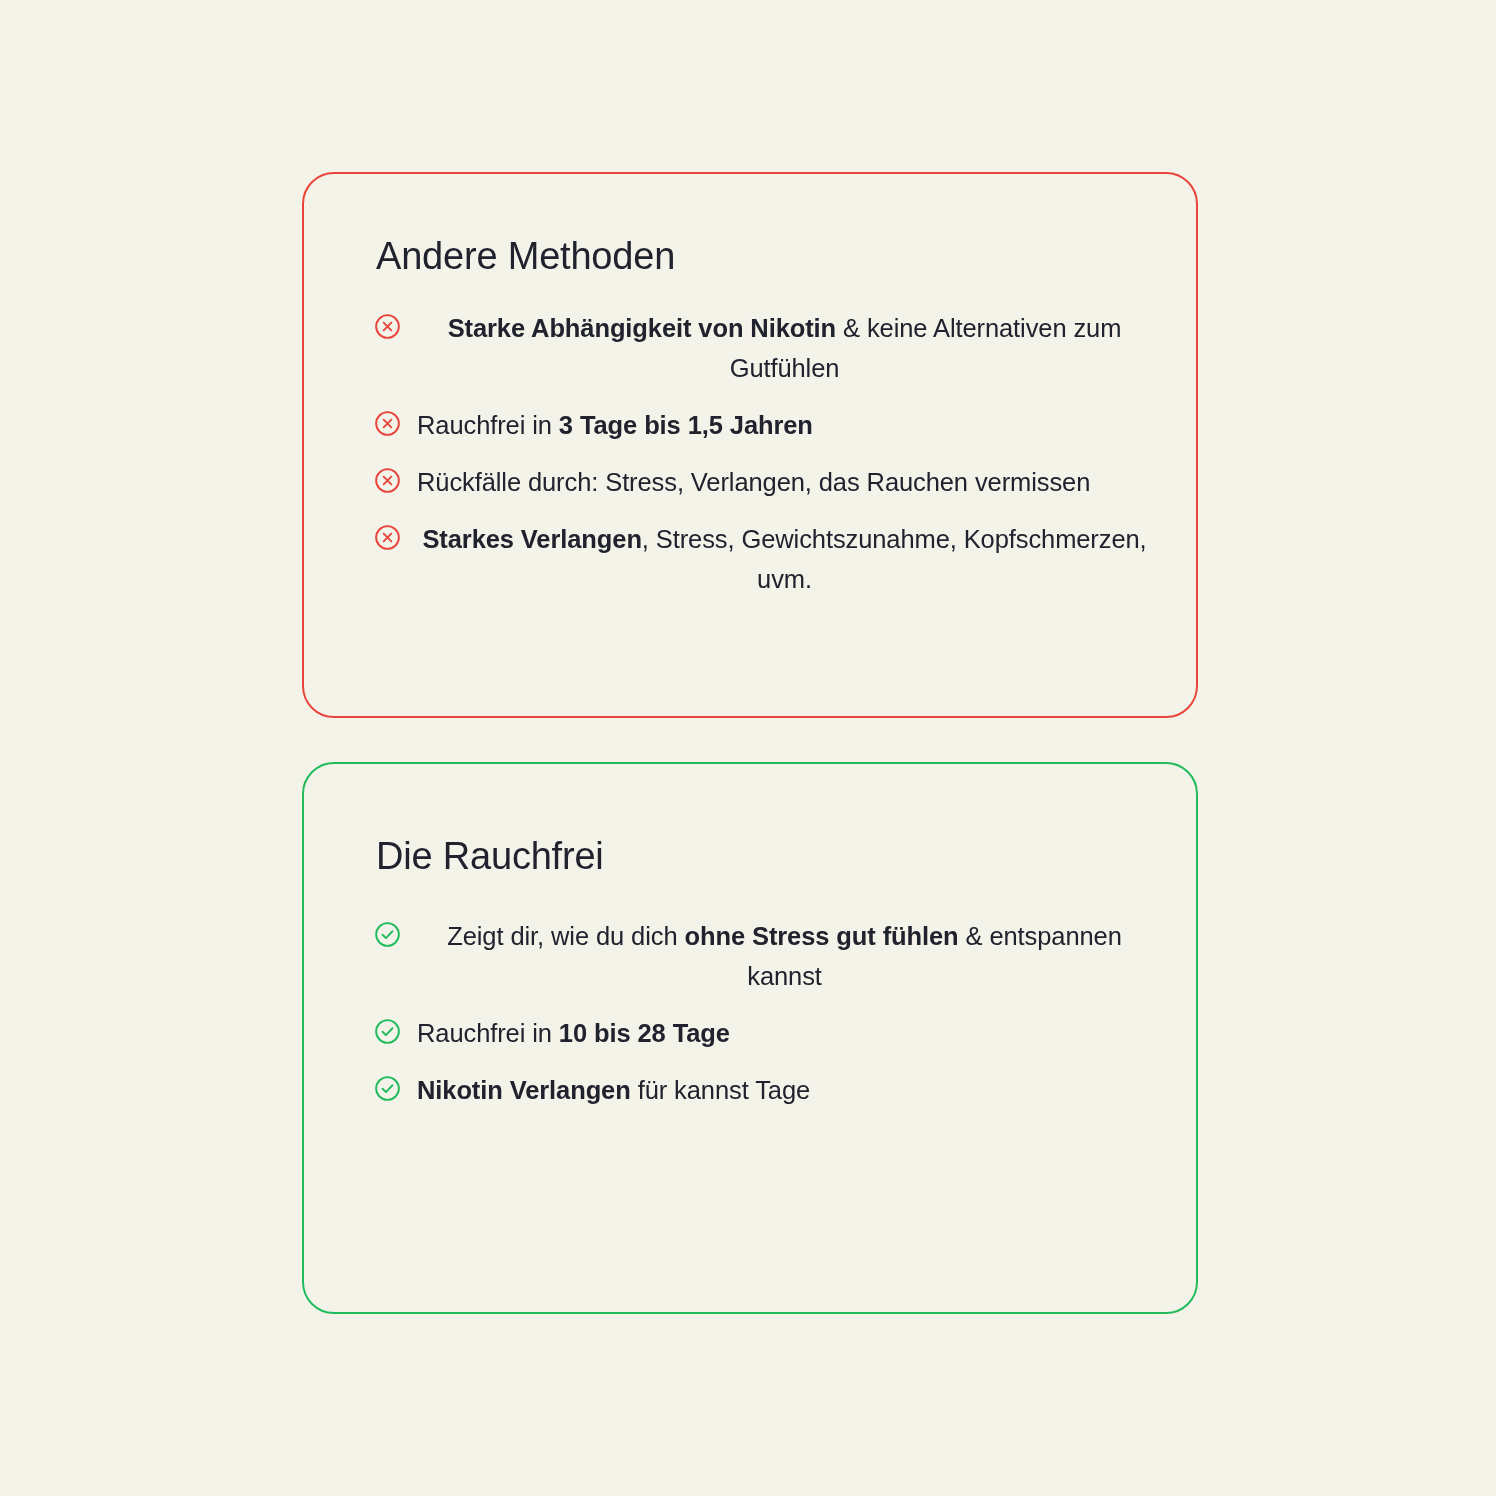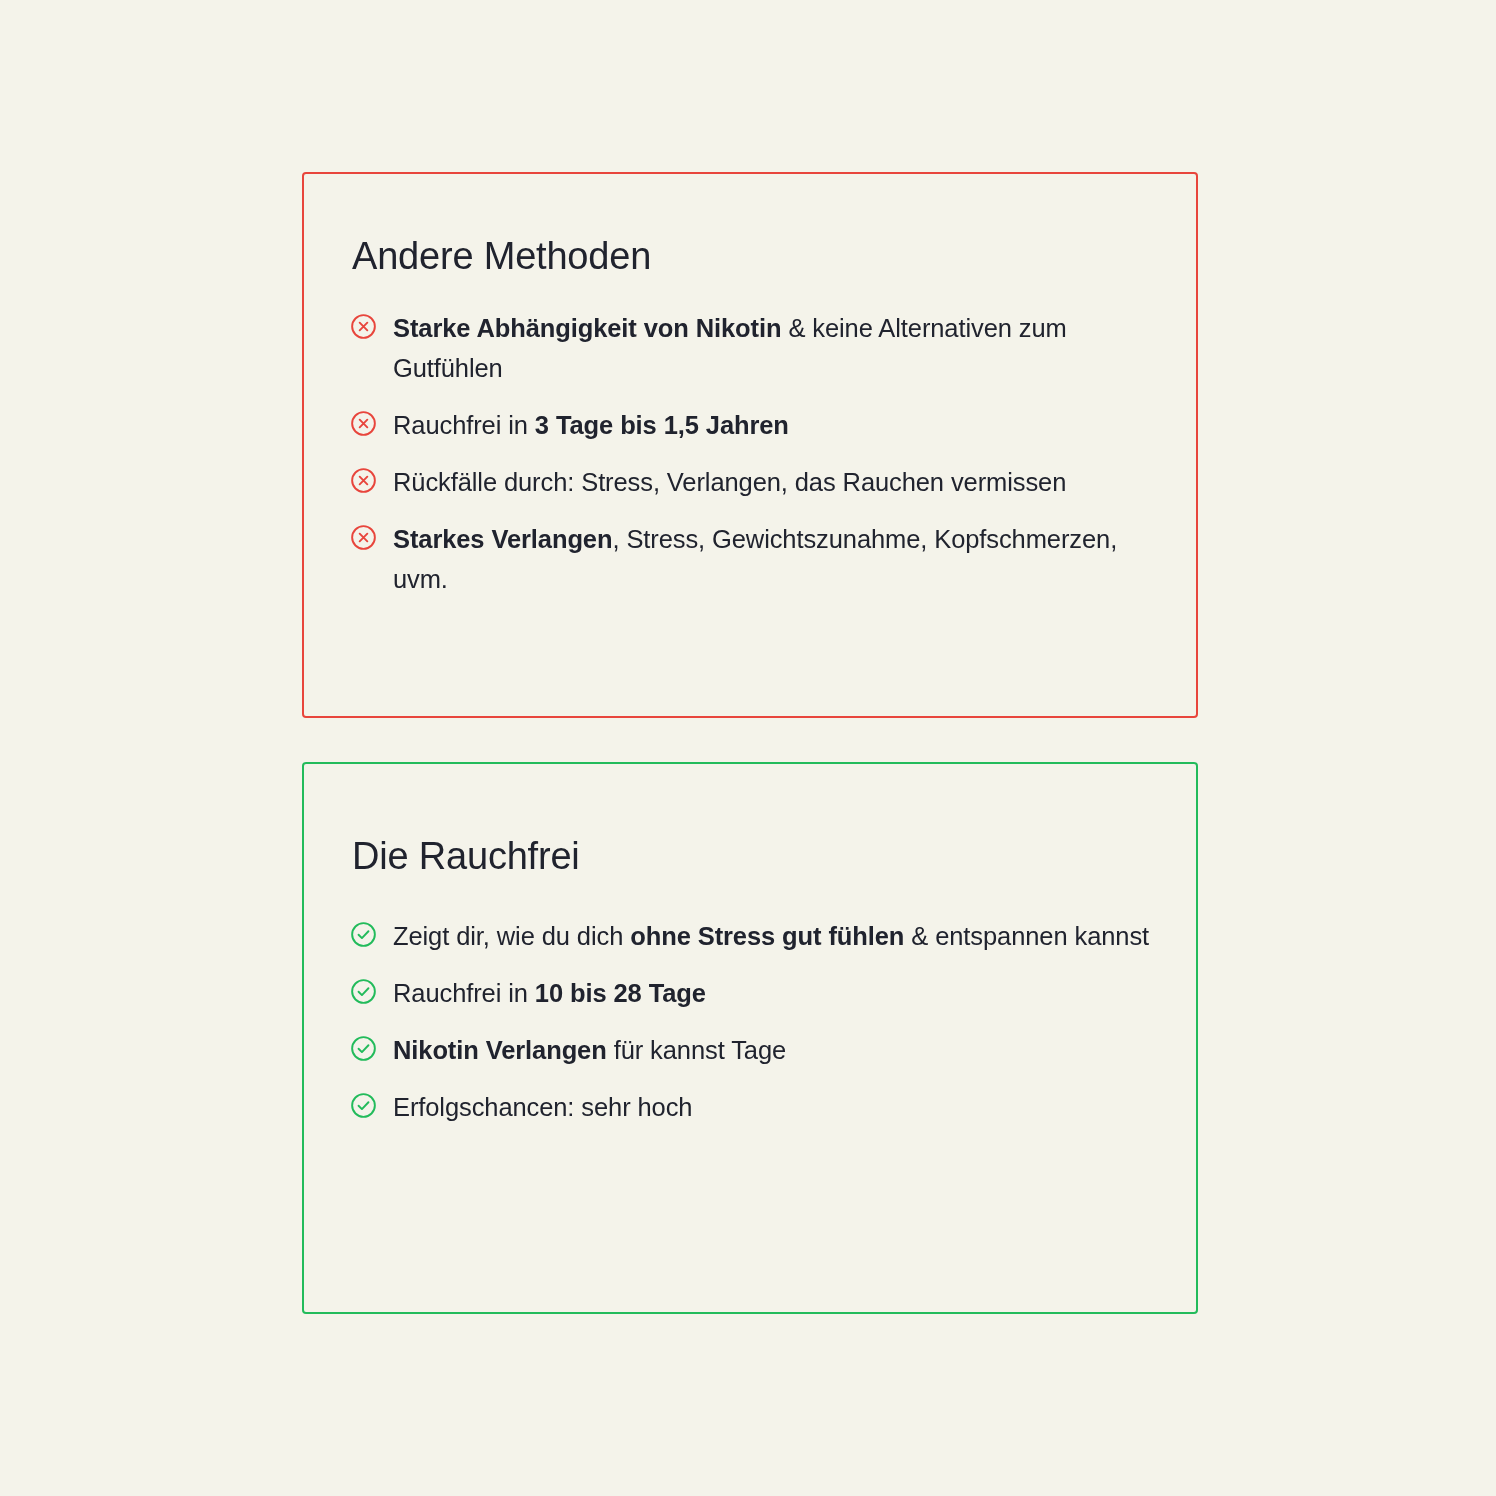--- a/index.html
+++ b/index.html
@@ -25,23 +25,23 @@
 
   .cards {
     position: absolute;
     left: 302px;
     top: 172px;
     width: 896px;
   }
 
   .card {
     box-sizing: border-box;
-    border-radius: 4px;
+    border-radius: 32px;
     background: transparent;
-    padding: 62px 44px 44px 46px;
+    padding: 62px 44px 44px 70px;
   }
 
   .card--negative {
     border: 2px solid #e8453c;
     min-height: 546px;
   }
 
   .card--positive {
     border: 2px solid #22bb5b;
     margin-top: 44px;
@@ -66,20 +66,21 @@
     list-style: none;
     margin: 0;
     padding: 0;
   }
 
   .list-item {
     display: flex;
     align-items: flex-start;
     gap: 16px;
     margin-bottom: 17px;
+    text-align: center;
   }
 
   .list-item:last-child {
     margin-bottom: 0;
   }
 
   .item-icon {
     flex: 0 0 auto;
     width: 27px;
     height: 27px;
@@ -171,26 +172,17 @@
         </li>
         <li class="list-item">
           <span class="item-icon">
             <svg viewBox="0 0 24 24" width="27" height="27" fill="none" stroke="#22bb5b" stroke-width="1.7" stroke-linecap="round" stroke-linejoin="round">
               <circle cx="12" cy="12" r="10.1"></circle>
               <path d="M7.6 12.2 L10.6 15.2 L16.4 9.1"></path>
             </svg>
           </span>
           <span class="item-text"><b>Nikotin Verlangen</b><span> für kannst Tage</span></span>
         </li>
-        <li class="list-item">
-          <span class="item-icon">
-            <svg viewBox="0 0 24 24" width="27" height="27" fill="none" stroke="#22bb5b" stroke-width="1.7" stroke-linecap="round" stroke-linejoin="round">
-              <circle cx="12" cy="12" r="10.1"></circle>
-              <path d="M7.6 12.2 L10.6 15.2 L16.4 9.1"></path>
-            </svg>
-          </span>
-          <span class="item-text"><span>Erfolgschancen: sehr hoch</span></span>
-        </li>
       </ul>
     </section>
 
   </div>
 </div>
 
 </body></html>

